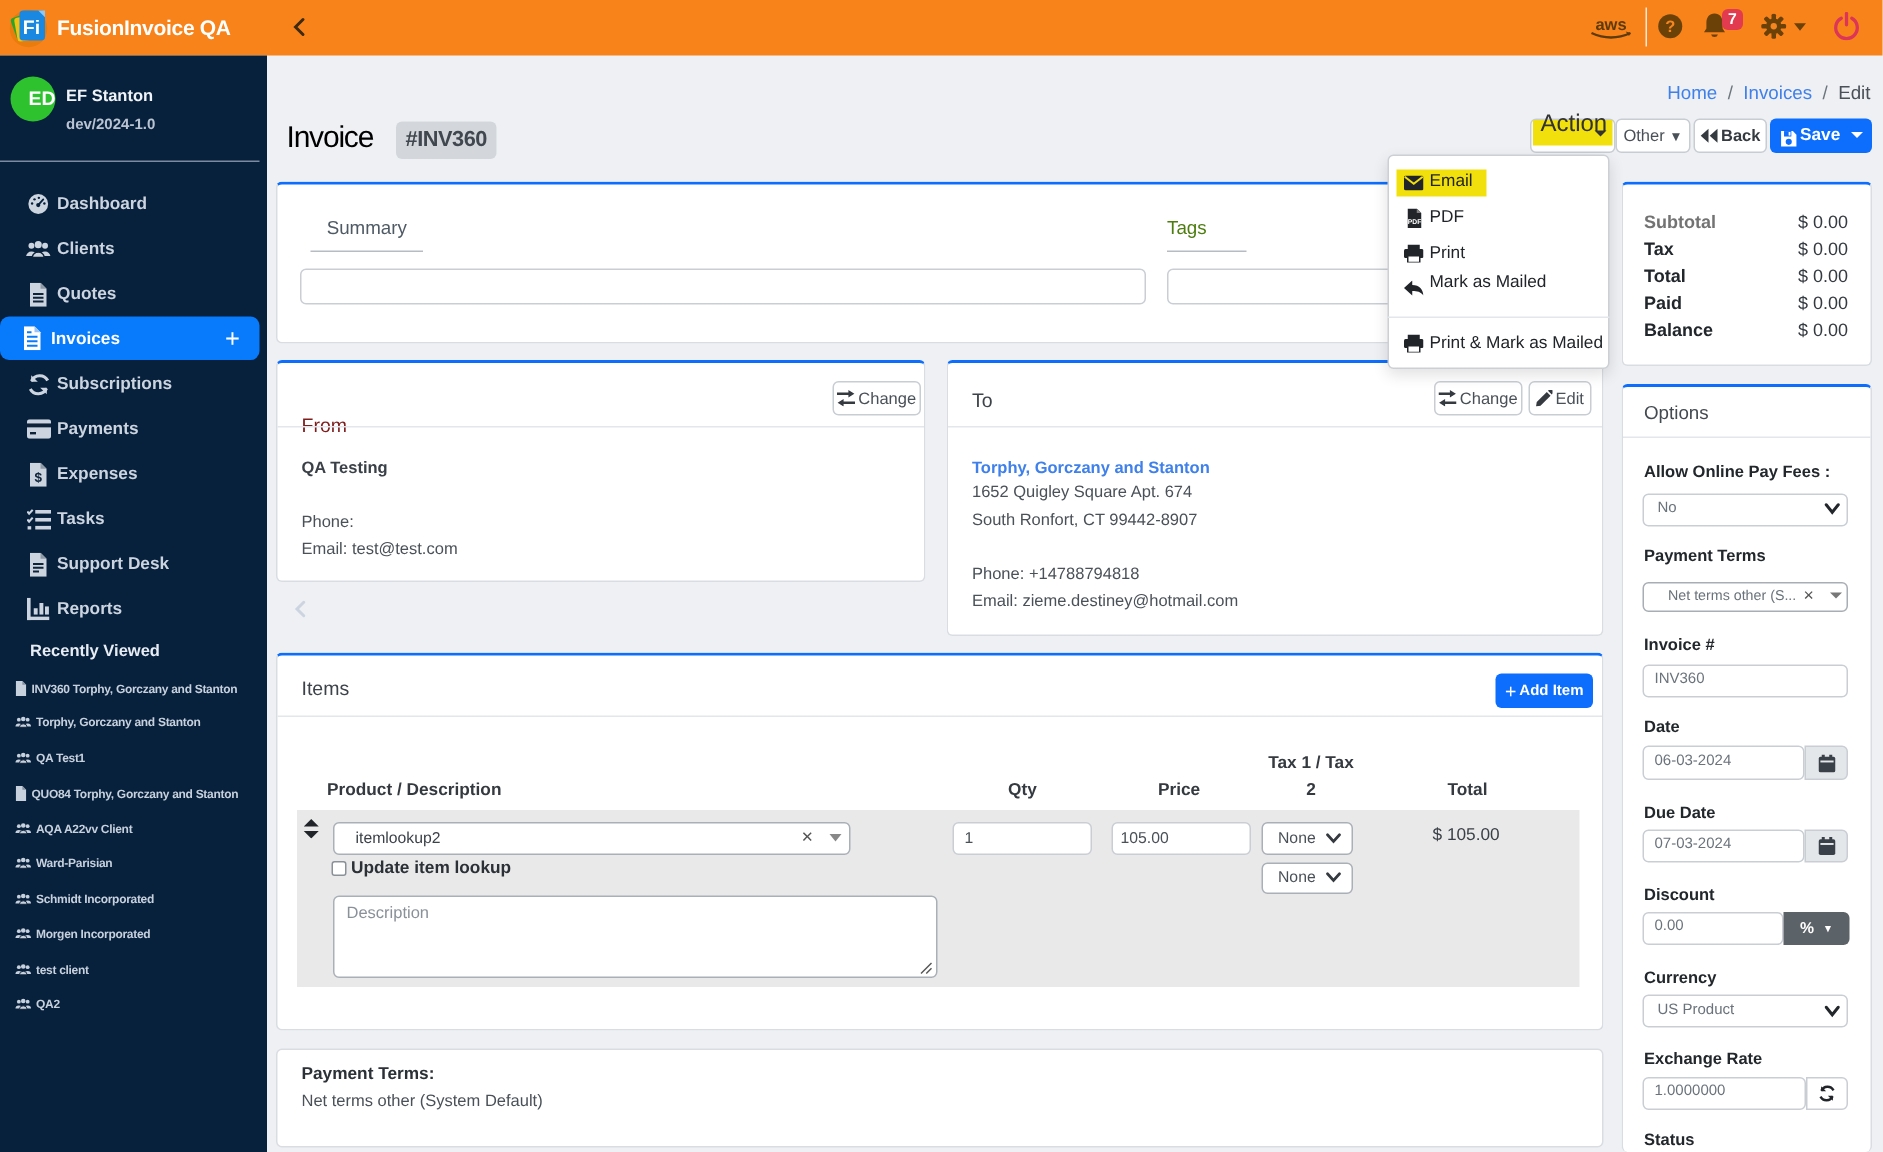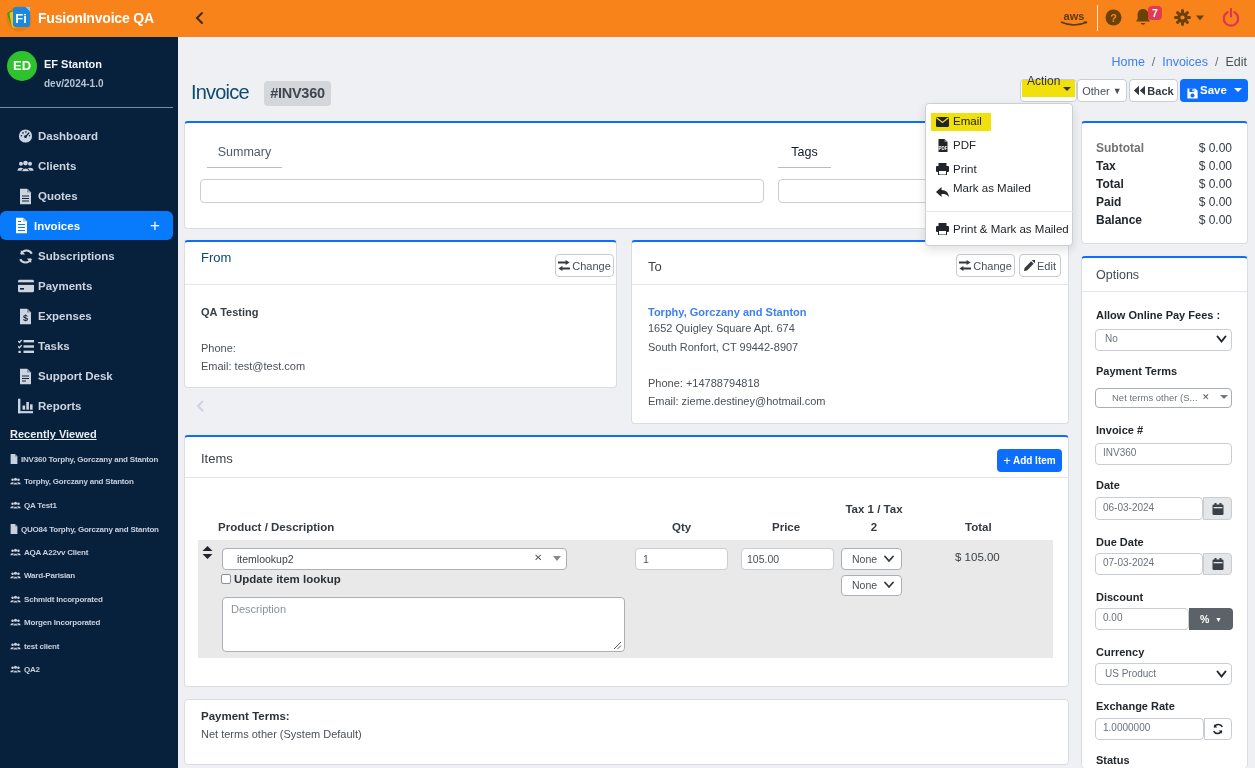--- a/index.html
+++ b/index.html
@@ -4,31 +4,31 @@
 <style>
 * { margin:0; padding:0; box-sizing:border-box; }
 html,body { width:1255px; height:768px; }
 body { position:relative; font-family:"Liberation Sans", sans-serif; background:#eef0f4; overflow:hidden; color:#4a5158; }
 .abs { position:absolute; }
 
 #navbar { position:absolute; left:0; top:0; width:1255px; height:37px; background:#f8831a; }
 #brand { position:absolute; left:38px; top:10px; font-size:14px; font-weight:bold; color:#fff; letter-spacing:-0.2px; }
 
 #sidebar { position:absolute; left:0; top:37px; width:178px; height:731px; background:#07213c; }
-#avatar { position:absolute; left:7px; top:51px; width:30px; height:30px; border-radius:50%; background:#2fc22f; color:#fff; font-size:13px; font-weight:bold; text-align:center; line-height:30px; }
+#avatar { position:absolute; left:7px; top:51px; width:30px; height:30px; border-radius:50%; background:#2fc22f; color:#fff; font-size:13px; font-weight:bold; text-align:right; line-height:30px; }
 .uname { position:absolute; left:44px; top:58px; font-size:11px; font-weight:bold; color:#f0f3f7; }
 .uver { position:absolute; left:44px; top:78px; font-size:10px; font-weight:bold; color:#b9c3d1; }
 #sep1 { position:absolute; left:0; top:107px; width:173px; border-top:1px solid #7d8ba0; }
 .mitem { position:absolute; left:4px; width:214px; height:30px; color:#ccd4e0; font-size:11.5px; font-weight:bold; }
 .mitem .mi { position:absolute; left:13px; top:50%; transform:translateY(-50%); width:17px; height:17px; display:flex; align-items:center; justify-content:center; }
 .mitem .mt { position:absolute; left:34px; top:50%; transform:translateY(-50%); }
 .mactive { position:absolute; left:0; width:173px; height:29px; background:#077bfc; border-radius:6px; color:#fff; }
 .mactive .mi { left:13px; }
 .mactive .mt { left:34px; }
-.rv-h { position:absolute; left:10px; font-size:11px; font-weight:bold; color:#e8edf4;text-decoration:underline; }
+.rv-h { position:absolute; left:20px; font-size:11px; font-weight:bold; color:#e8edf4; }
 .rv { position:absolute; left:10px; height:12px; font-size:8px; font-weight:bold; color:#c7d0dd; white-space:nowrap; letter-spacing:-0.2px; }
 .rv svg { vertical-align:-2px; margin-right:3px; }
 
 .card { position:absolute; background:#fff; border:1px solid #d9dde2; border-top:2px solid #0d6efd; border-radius:4px; }
 .card-plain { position:absolute; background:#fff; border:1px solid #d9dde2; border-radius:4px; }
 .btn { position:absolute; border:1px solid #c8cdd3; border-radius:4px; background:#fff; font-size:11px; color:#495057; display:flex; align-items:center; justify-content:center; }
 .inp { position:absolute; background:#fff; border:1px solid #c9ced4; border-radius:4px; }
 label.b { position:absolute; font-weight:bold; font-size:11px; color:#22272c; }
 .ctext { font-size:10px; color:#6a737c; position:absolute; }
 </style>
@@ -322,26 +322,26 @@
         <circle cx="4.2" cy="4.2" r="2.1"></circle>
         <circle cx="13.8" cy="4.2" r="2.1"></circle>
         <circle cx="9" cy="3.4" r="2.5"></circle>
         <path d="M0.5 11.5 a3.7 3.2 0 0 1 7.4 0 z"></path>
         <path d="M10.1 11.5 a3.7 3.2 0 0 1 7.4 0 z"></path>
         <path d="M4.8 12.5 a4.2 3.8 0 0 1 8.4 0 z" stroke="#0e2238" stroke-width="1"></path>
       </g>
     </svg>QA2</div>
 
 <div class="abs" style="top:55px;right:8px;font-size:12.5px;color:#6c757d"><span style="color:#3f80ea">Home</span> &nbsp;/&nbsp; <span style="color:#3f80ea">Invoices</span> &nbsp;/&nbsp; <span style="color:#495057">Edit</span></div>
-<div class="abs" style="left:191px;top:81px;font-size:20px;letter-spacing:-0.8px;color:#0c4a6e">Invoice</div>
+<div class="abs" style="left:191px;top:81px;font-size:20px;letter-spacing:-0.8px;color:#000000">Invoice</div>
 <div class="abs" style="left:264px;top:81px;width:67px;height:25px;background:#d3d7db;border-radius:4px;text-align:center;line-height:25px;font-size:14.5px;font-weight:bold;color:#40474e;letter-spacing:-0.3px">#INV360</div>
 
 <div class="btn" style="left:1020px;top:79px;width:57px;height:23px"></div>
 <div class="abs" style="left:1022px;top:80px;width:53px;height:17px;background:#f2e00c"></div>
-<div class="abs" style="left:1027px;top:74px;font-size:12px;color:#333">Action</div>
+<div class="abs" style="left:1027px;top:74px;font-size:16px;color:#333">Action</div>
 <div class="abs" style="left:1063px;top:87px;width:0;height:0;border-left:4px solid transparent;border-right:4px solid transparent;border-top:4.5px solid #333"></div>
 <div class="btn" style="left:1077px;top:79px;width:50px;height:23px">Other&nbsp;<span style="font-size:9px">▼</span></div>
 <div class="btn" style="left:1129px;top:79px;width:49px;height:23px;font-weight:bold;color:#343a40"><svg width="13" height="11" viewBox="0 0 13 11" style="margin-right:1px">
       <g fill="#343a40">
         <path d="M6 0.8 L0.8 5.5 L6 10.2 z"></path>
         <path d="M12 0.8 L6.8 5.5 L12 10.2 z"></path>
       </g>
     </svg>Back</div>
 <div class="abs" style="left:1180px;top:79px;width:68px;height:23px;background:#0d6efd;border-radius:4px"></div>
 <div class="abs" style="left:1187px;top:85px"><svg width="11" height="11" viewBox="0 0 14 14">
@@ -349,25 +349,25 @@
       <rect x="3" y="0.5" width="6.2" height="4.6" fill="#0d6efd"></rect>
       <rect x="6.9" y="1.3" width="1.6" height="3" fill="#fff"></rect>
       <circle cx="7" cy="9.6" r="2.6" fill="#0d6efd"></circle>
     </svg></div>
 <div class="abs" style="left:1200px;top:84px;font-size:11.5px;font-weight:bold;color:#fff">Save</div>
 <div class="abs" style="left:1234px;top:88px;width:0;height:0;border-left:4px solid transparent;border-right:4px solid transparent;border-top:4.5px solid #fff"></div>
 
 <div class="card" style="left:184px;top:121px;width:885px;height:108px"></div>
 <div class="abs" style="left:207px;top:145px;width:75px;height:23px;border-bottom:1px solid #b6bcc3;text-align:center;font-size:12.5px;color:#4f5a65">Summary</div>
 <div class="inp" style="left:200px;top:179px;width:564px;height:24px"></div>
-<div class="abs" style="left:778px;top:145px;width:53px;height:23px;border-bottom:1px solid #b6bcc3;text-align:center;font-size:12.5px;color:#0f172a">Tags</div>
+<div class="abs" style="left:778px;top:145px;width:53px;height:23px;border-bottom:1px solid #b6bcc3;font-size:12.5px;color:#4d7c0f">Tags</div>
 <div class="inp" style="left:778px;top:179px;width:275px;height:24px"></div>
 
 <div class="card" style="left:184px;top:240px;width:433px;height:148px"></div>
-<div class="abs" style="left:201px;top:250px;font-size:13px;color:#0c4a6e">From</div>
+<div class="abs" style="left:201px;top:276px;font-size:13px;color:#7f1d1d">From</div>
 <div class="abs" style="left:185px;top:284px;width:431px;border-top:1px solid #e3e6ea"></div>
 <div class="btn" style="left:555px;top:254px;width:59px;height:23px"><svg width="12" height="11" viewBox="0 0 12 11" style="margin-right:2px">
       <g fill="#343a40">
         <path d="M0 1.6 H7.6 V0 L11.6 2.5 L7.6 5 V3.4 H0 Z"></path>
         <path d="M12 7.6 H4.4 V6 L0.4 8.5 L4.4 11 V9.4 H12 Z"></path>
       </g>
     </svg>Change</div>
 <div class="abs" style="left:201px;top:306px;font-size:11px;font-weight:bold;color:#3a4047">QA Testing</div>
 <div class="abs" style="left:201px;top:342px;font-size:11px">Phone:</div>
 <div class="abs" style="left:201px;top:360px;font-size:11px">Email: test@test.com</div>

